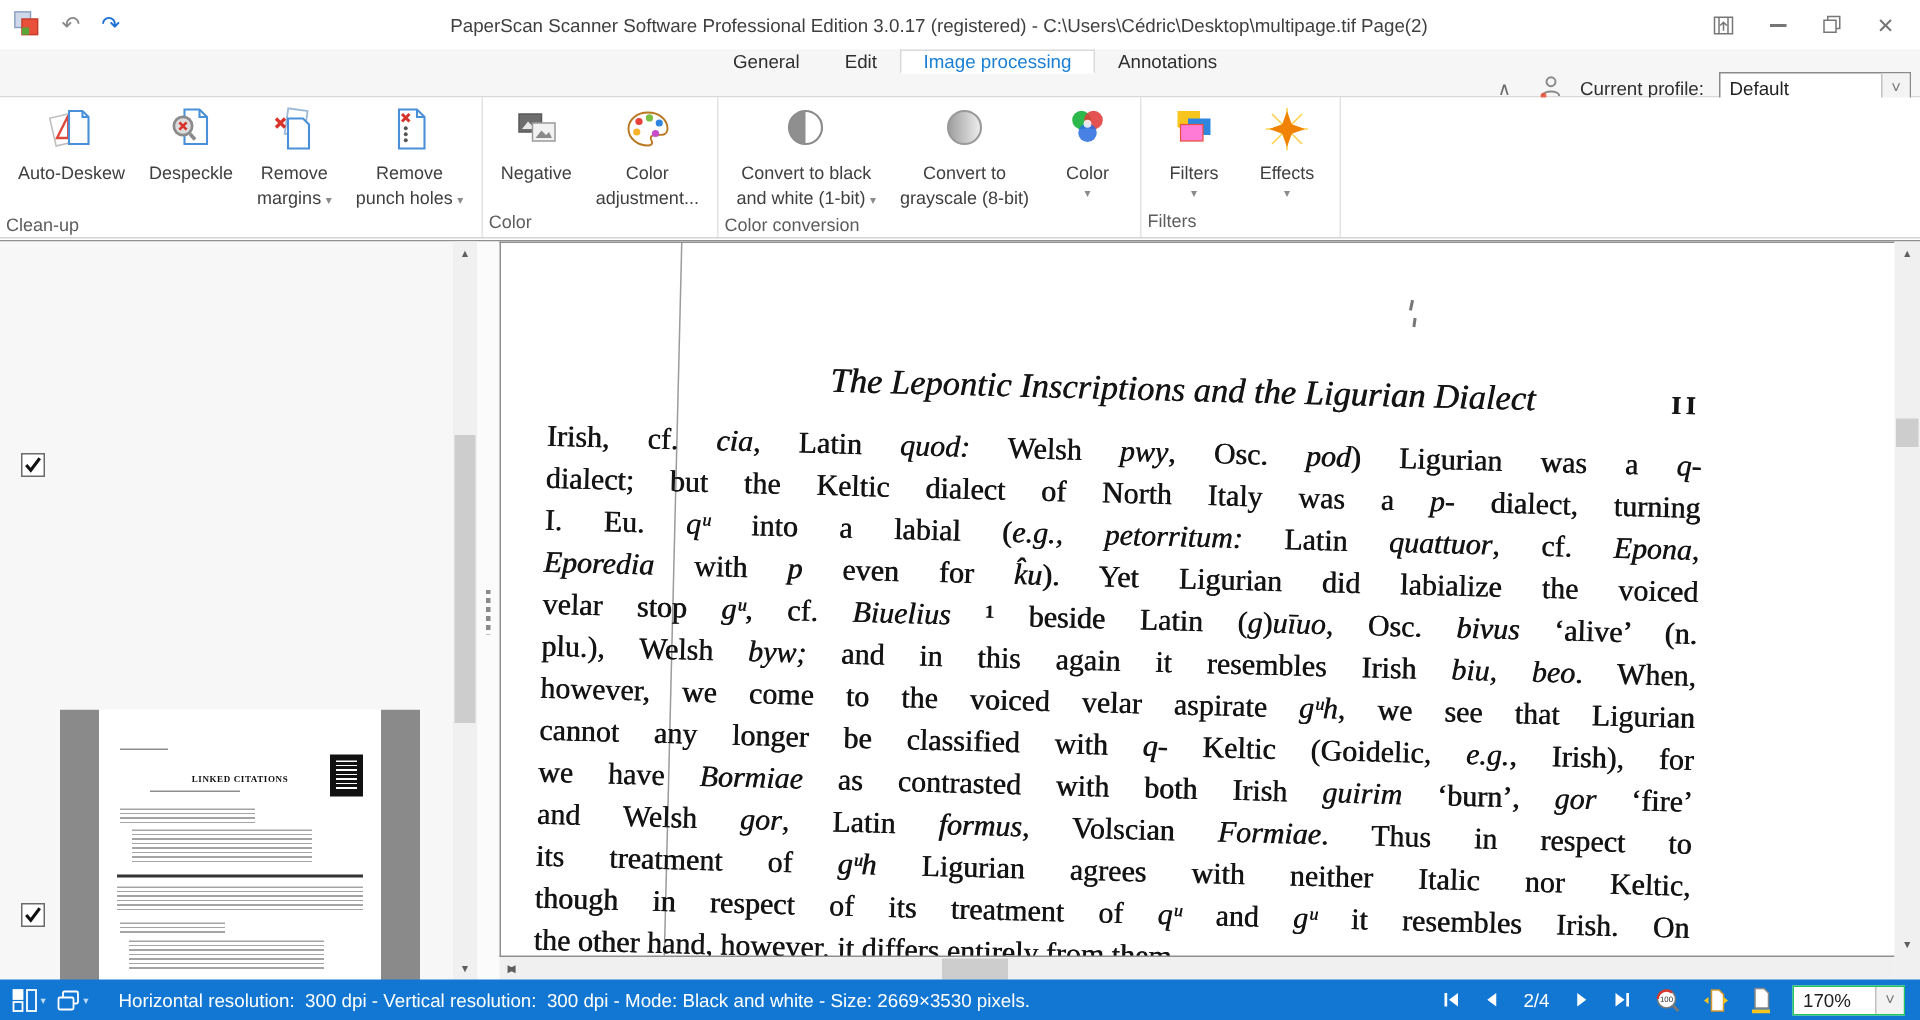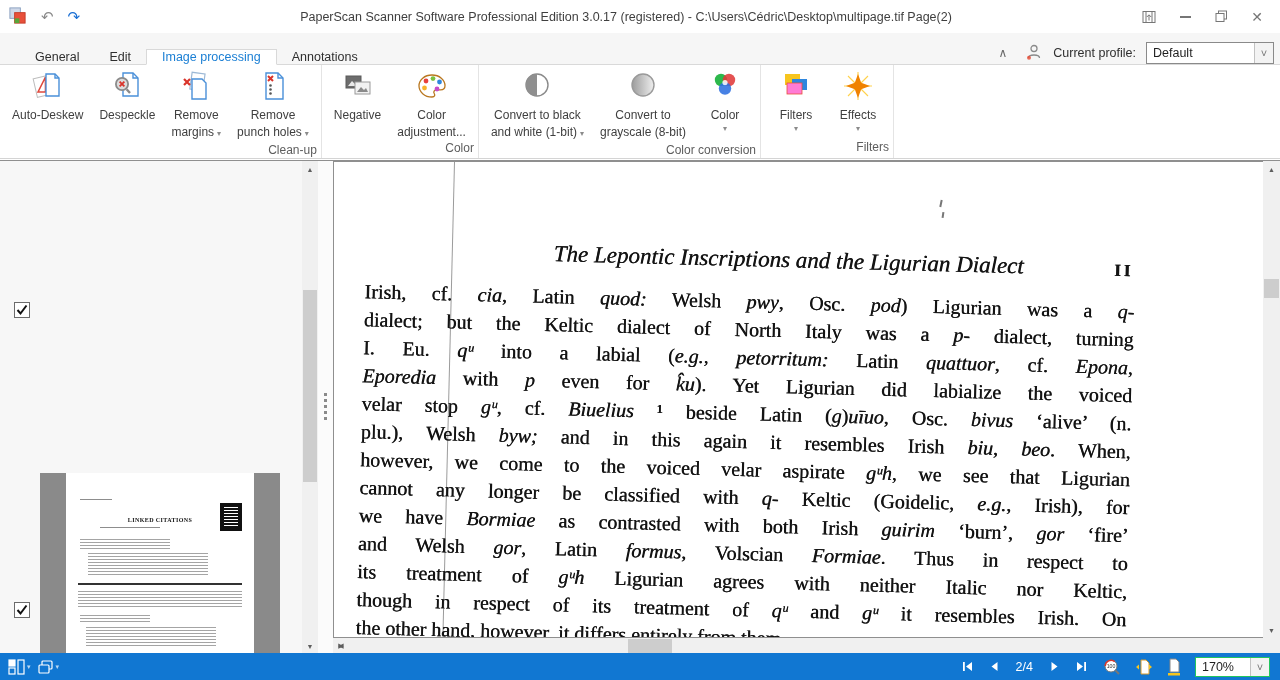--- a/index.html
+++ b/index.html
@@ -15,21 +15,21 @@
   .undo { color:#8a8a8a; } .redo { color:#1a6fd4; }
   .tb-title { flex:1; text-align:center; color:#3f3f3f; font-size:12.5px;
               white-space:nowrap; overflow:hidden; }
   .tb-controls { display:flex; align-items:center; gap:22px; padding-right:16px; color:#767676; }
   .winbtn { width:14px; height:14px; display:flex; align-items:center; justify-content:center; }
   .min-glyph { width:11px; height:2px; background:#767676; }
   .close-glyph { font-size:14px; color:#767676; line-height:1; }
 
   
   .tabrow { position:absolute; left:0; top:33px; width:1280px; height:32px; background:#f6f6f6;
-            border-bottom:1px solid #d9d9d9; display:flex; align-items:flex-end; }
+            border-bottom:1px solid #d9d9d9; display:flex; align-items:center;flex-direction:column; }
   .tabs { display:flex; margin-left:20px; }
   .tab { padding:0 15px; display:flex; align-items:center; font-size:12.5px; color:#2f2f2f; cursor:default; }
   .tab.active { background:#fff; border:1px solid #d9d9d9; border-bottom:1px solid #fff;
                 margin-bottom:-1px; color:#1b7fd4; }
   .tabrow-right { margin-left:auto; display:flex; align-items:center; gap:10px; padding-right:6px; }
   .collapse-chevron { color:#6a6a6a; font-size:12px; margin-right:8px; }
   .profile-label { color:#2f2f2f; }
   .combo { background:#fff; border:1px solid #8a8a8a; height:22px; display:flex; align-items:center; }
   .combo .val { padding:0 6px; flex:1; color:#1f1f1f; }
   .combo .chev { width:19px; align-self:stretch; border-left:1px solid #c2c2c2; background:#f3f3f3;
@@ -41,21 +41,21 @@
             border-bottom:1px solid #d4d4d4; display:flex; }
   .rib-group { display:flex; flex-direction:column; border-right:1px solid #e4e4e4; padding:0 4px; }
   .rib-buttons { display:flex; flex:1; align-items:flex-start; }
   .rib-btn { display:flex; flex-direction:column; align-items:center; padding:5px 8px 0 8px; min-width:62px;
              cursor:default; }
   .rib-btn svg { width:32px; height:32px; }
   .rib-label { text-align:center; font-size:12px; color:#3f3f3f; line-height:14px; margin-top:3px;
                white-space:nowrap; }
   .caret { color:#8b8b8b; font-size:8px; margin-left:3px; }
   .caret-below { color:#8b8b8b; font-size:8px; margin-top:2px; }
-  .rib-group-label { text-align:right; color:#5d5d5d; font-size:12px; padding:2px 0 4px 0; }
+  .rib-group-label { text-align:left; color:#5d5d5d; font-size:12px; padding:2px 0 4px 0; }
 
   
   .content { position:absolute; left:0; top:160px; width:1280px; height:493px; border-top:1px solid #8f8f8f; }
 
   
   .sidebar { position:absolute; left:0; top:0; width:318px; height:493px; background:#f7f7f7; }
   .thumb-sel { position:absolute; left:4px; top:11px; width:296px; height:277px; background:#fff;
                border:1px solid #3a9bea; }
   .thumb-img { position:absolute; background:#fff; overflow:hidden; }
   .t1-img { left:40px; top:4px; width:240px; height:250px; }
@@ -459,20 +459,21 @@
       <span class="st-caret">▾</span>
     </span>
     <span class="st-iconbtn">
       <svg width="17" height="16" viewBox="0 0 17 16" fill="none" stroke="#fff" stroke-width="1.2">
         <rect x="5" y="2" width="10" height="8" rx="1"></rect>
         <rect x="2" y="6" width="10" height="8" rx="1" fill="#1177d2"></rect>
       </svg>
       <span class="st-caret">▾</span>
     </span>
   </div>
+  <div class="st-info">Horizontal resolution:  300 dpi - Vertical resolution:  300 dpi - Mode: Black and white - Size: 2669×3530 pixels.</div>
   <div class="st-right">
     <span class="navbtn">
       <svg width="12" height="11" viewBox="0 0 12 11" fill="#fff">
           <path d="M2 1 h1.8 v9 H2 z M11 1 L5 5.5 L11 10 z"></path>
         </svg>
     </span>
     <span class="navbtn">
       <svg width="12" height="11" viewBox="0 0 12 11" fill="#fff">
           <path d="M9.5 1 L3.5 5.5 L9.5 10 z"></path>
         </svg>

